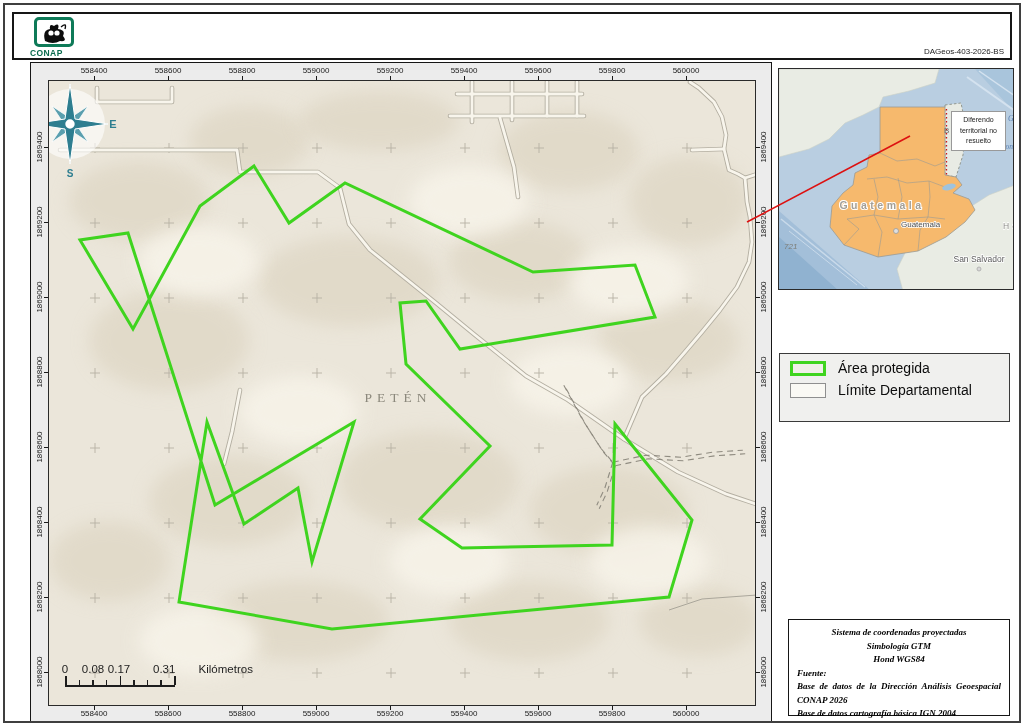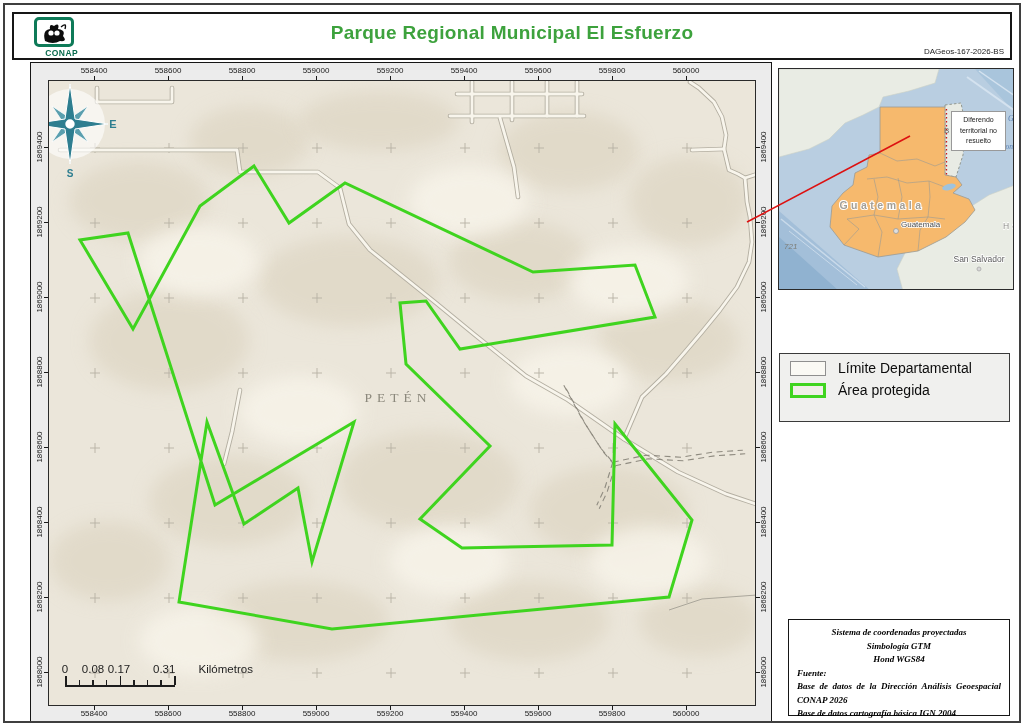--- a/index.html
+++ b/index.html
@@ -6,21 +6,21 @@
   html,body{margin:0;padding:0}
   body{width:1024px;height:726px;position:relative;overflow:hidden;background:#fff;
        font-family:"Liberation Sans",sans-serif;color:#111}
   .page-frame{position:absolute;inset:3px;border:2px solid #3f3f3f;pointer-events:none;z-index:70}
 
   
   #header{position:absolute;left:12px;top:12px;width:1000px;height:48px;border:2px solid #161616;background:#fff}
   #title{position:absolute;left:0;right:0;top:8px;text-align:center;font-size:19px;font-weight:bold;
          color:#3da23d;letter-spacing:.3px}
   #mapCode{position:absolute;right:6px;bottom:2px;font-size:8px;color:#222}
-  #logo{position:absolute;left:16px;top:3px;width:48px;text-align:right}
+  #logo{position:absolute;left:16px;top:3px;width:48px;text-align:left}
   #logoBox{margin:0 auto;width:40px;height:30px;border:3px solid #0e7a58;border-radius:5px;background:#fff;position:relative;overflow:hidden}
   #logoText{font-size:8.5px;font-weight:bold;color:#0b6b4e;letter-spacing:.4px;margin-top:1px}
 
   
   #mapPanel{position:absolute;left:30px;top:62px;width:742px;height:660px;border:1.5px solid #161616;background:#ececec}
   #mapInner{position:absolute;left:17px;top:17px;width:708px;height:626px;border:1.5px solid #2a2a2a;
             background:#ebe6da;overflow:hidden}
   #mapSvg{position:absolute;left:0;top:0}
   #compass{position:absolute;left:-29px;top:-11px}
   .axlab{position:absolute;font-size:8px;color:#1a1a1a;text-align:center;width:50px;height:10px;line-height:10px}
@@ -67,22 +67,21 @@
     <div id="logoBox">
       <svg width="34" height="24" viewBox="0 0 34 24">
         <path d="M8 21 Q5 10 13 9 Q12 3 17 6 Q23 2 21 9 Q29 10 26 16 Q31 22 23 21 Q16 25 8 21 Z" fill="#0d0d0d"></path>
         <path d="M24 7 Q30 2 28 9" fill="none" stroke="#0d0d0d" stroke-width="1.4"></path>
         <circle cx="14" cy="13" r="2.6" fill="#fff"></circle>
         <circle cx="20" cy="13" r="2.6" fill="#fff"></circle>
       </svg>
     </div>
     <div id="logoText">CONAP</div>
   </div>
-  <div id="title">Parque Regional Municipal El Esfuerzo</div>
-  <div id="mapCode">DAGeos-167-2026-BS</div>
+  <div id="mapCode">DAGeos-403-2026-BS</div>
 </div>
 
 <div id="mapPanel">
   <div id="mapInner">
     <svg id="mapSvg" width="708" height="626" viewBox="0 0 708 626">
       <defs>
           <filter id="blur9" x="-60%" y="-60%" width="220%" height="220%">
             <feGaussianBlur stdDeviation="9"></feGaussianBlur>
           </filter>
         </defs>
@@ -304,26 +303,26 @@
   </svg>
   <div id="callout">
     <div>Diferendo</div>
     <div>territorial no</div>
     <div>resuelto</div>
   </div>
 </div>
 
 <div id="legendBox">
   <div class="leg-item">
+    <div class="leg-swatch protected" id="swProtected" style="border-color: rgb(63, 212, 31);"></div>
+    <div class="leg-label">Área protegida</div>
+  </div>
+  <div class="leg-item">
     <div class="leg-swatch"></div>
     <div class="leg-label">Límite Departamental</div>
-  </div>
-  <div class="leg-item">
-    <div class="leg-swatch protected" id="swProtected" style="border-color: rgb(63, 212, 31);"></div>
-    <div class="leg-label">Área protegida</div>
   </div>
 </div>
 
 <div id="infoBox">
   <div class="c">Sistema de coordenadas proyectadas</div>
   <div class="c">Simbología GTM</div>
   <div class="c">Hond WGS84</div>
   <div>Fuente:</div>
   <div class="j">Base de datos de la Dirección Análisis Geoespacial</div>
   <div>CONAP 2026</div>

